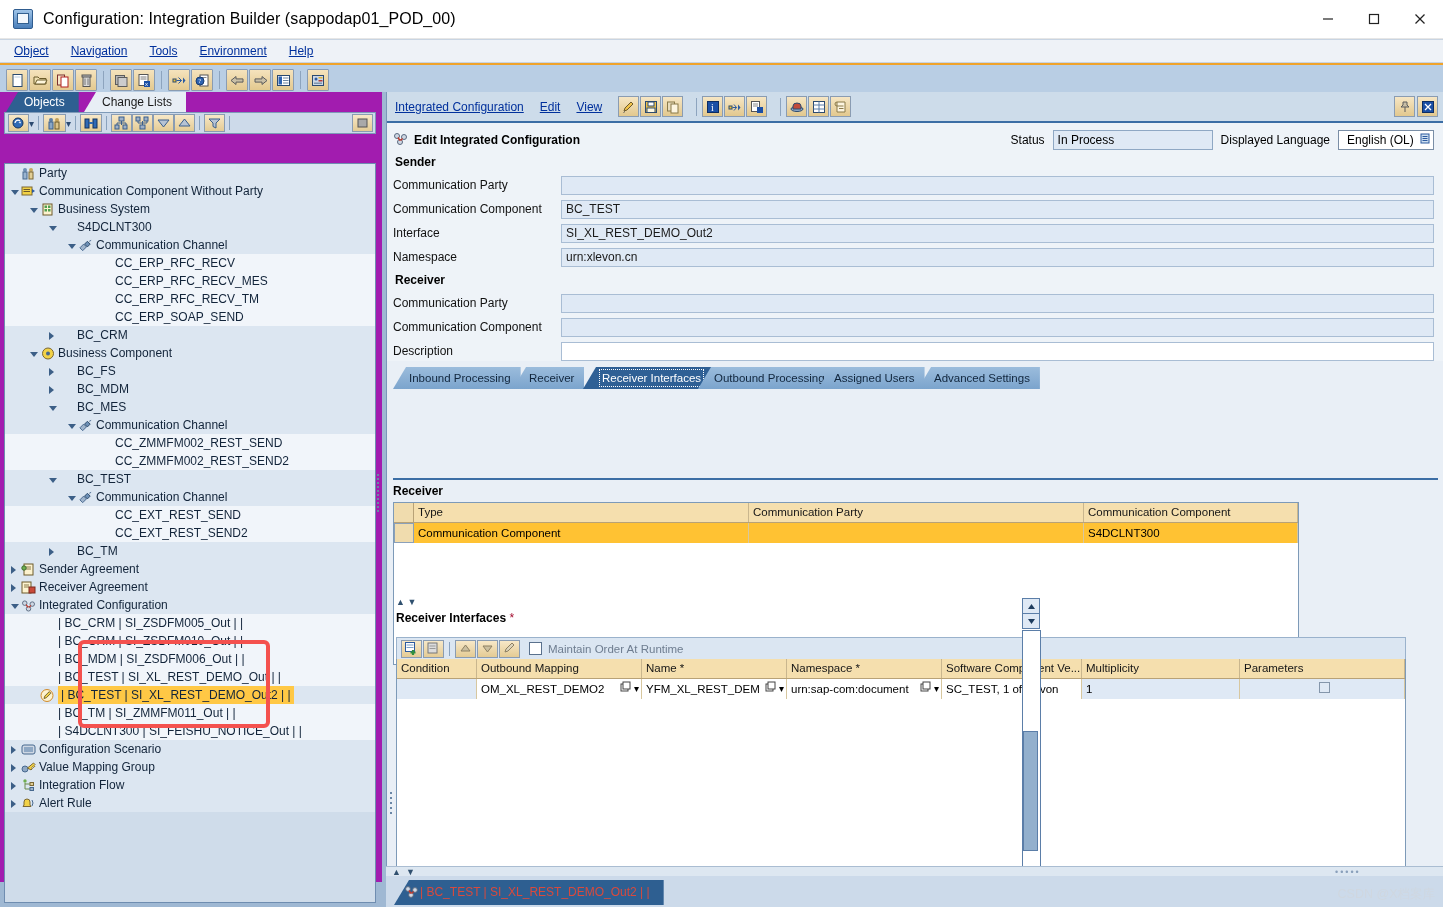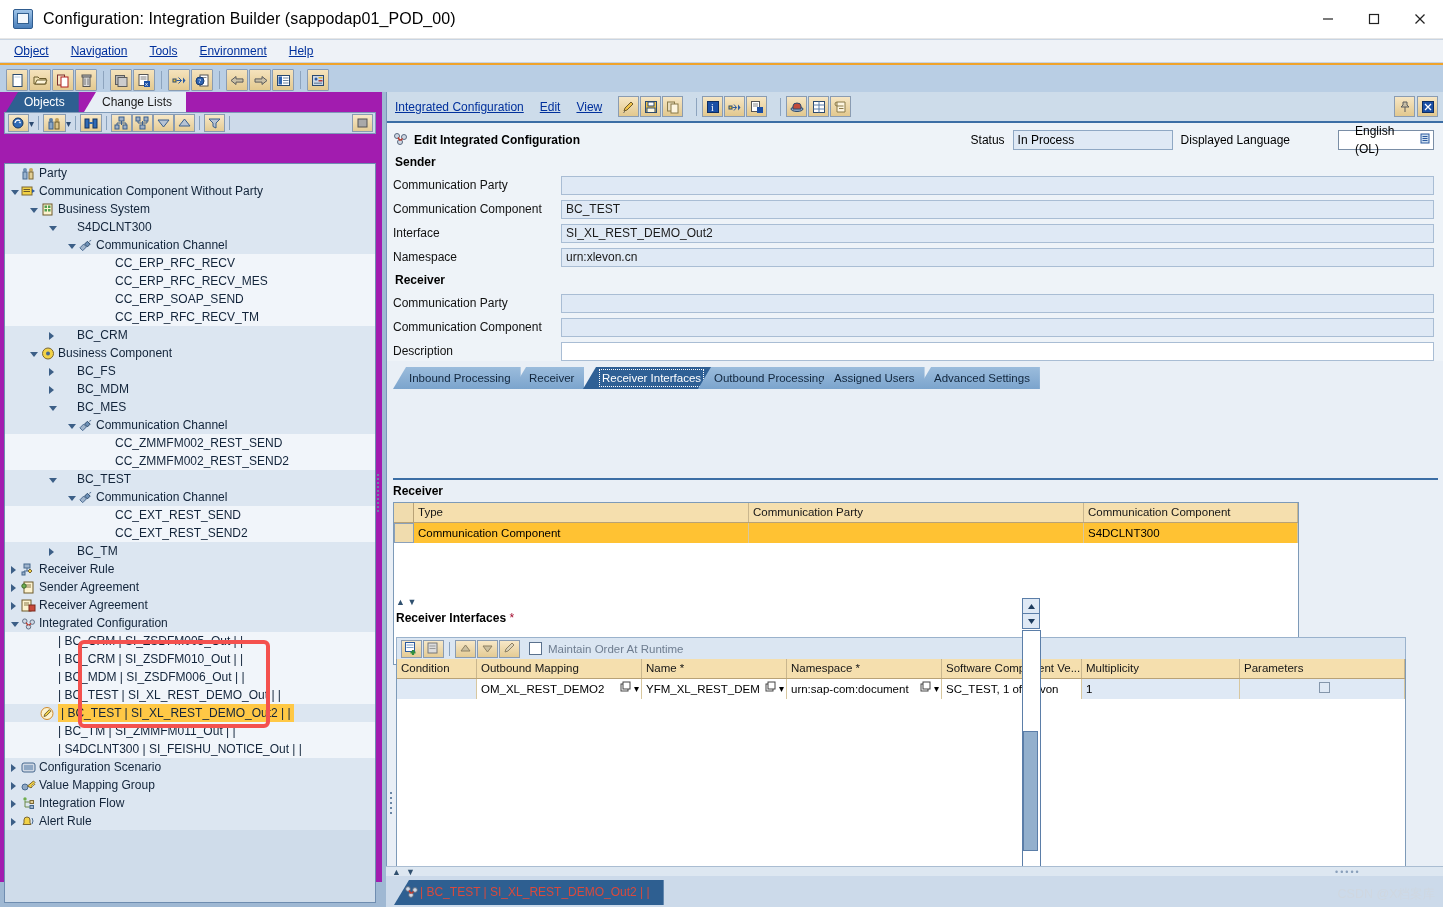--- a/index.html
+++ b/index.html
@@ -75,22 +75,22 @@
   .frow{display:flex;align-items:center;height:20px;margin-bottom:4px;}
   .flabel{width:168px;font-size:12px;color:#111;flex:0 0 168px;}
   .finput{height:19px;flex:1;background:#dfe9f5;border:1px solid #a9bdd4;font-size:12px;line-height:17px;
      padding:0 4px;box-sizing:border-box;color:#1a1a1a;}
   .finput.white{background:#ffffff;}
   .secthead{font-weight:bold;font-size:12px;margin:2px 0 6px 2px;}
   .editrow{display:flex;align-items:center;height:22px;margin-bottom:4px;}
   .edittitle{font-weight:bold;font-size:12px;}
   .statuswrap{margin-left:auto;display:flex;align-items:center;gap:8px;}
   .statusinput{width:160px;height:20px;background:#dfe9f5;border:1px solid #8fa8c4;font-size:12px;line-height:18px;padding:0 4px;box-sizing:border-box;}
-  .langinput{width:96px;height:20px;background:#ffffff;border:1px solid #7a8ea6;font-size:12px;line-height:18px;padding:0 2px 0 16px;
-     box-sizing:border-box;display:flex;align-items:center;justify-content:space-between;margin-left:40px;}
+  .langinput{width:96px;height:20px;background:#ffffff;border:1px solid #7a8ea6;font-size:12px;line-height:18px;padding:0 2px 0 8px;
+     box-sizing:border-box;display:flex;align-items:center;justify-content:space-between;}
 
   
   .tabrow{position:relative;height:24px;margin:6px 0 0 6px;}
   .tabitem{position:absolute;top:0;height:22px;line-height:22px;font-size:11.5px;padding:0 10px 0 16px;
      background:linear-gradient(#9bbcdc,#7ba4cd);color:#11263d;clip-path:polygon(13px 0,100% 0,100% 100%,0 100%);}
   .tabitem.active{background:#2f6095;color:#ffffff;}
   .tabitem.active .inner{border:1px dotted #ffffff;padding:0 2px;display:inline-block;line-height:16px;}
   .tabunderline{position:absolute;left:6px;top:28px;width:1045px;height:2px;background:#3c6ea5;}
 
   
@@ -399,27 +399,27 @@
           <div class="trow plain">
             <span style="display:inline-block;width:82px;flex:0 0 82px"></span>
             <span class="tw"></span>
             <span class="ticon"></span>
             <span class="tlabel">CC_ERP_RFC_RECV_MES</span>
           </div>
           <div class="trow plain">
             <span style="display:inline-block;width:82px;flex:0 0 82px"></span>
             <span class="tw"></span>
             <span class="ticon"></span>
+            <span class="tlabel">CC_ERP_RFC_RECV_TM</span>
+          </div>
+          <div class="trow plain">
+            <span style="display:inline-block;width:82px;flex:0 0 82px"></span>
+            <span class="tw"></span>
+            <span class="ticon"></span>
             <span class="tlabel">CC_ERP_SOAP_SEND</span>
-          </div>
-          <div class="trow plain">
-            <span style="display:inline-block;width:82px;flex:0 0 82px"></span>
-            <span class="tw"></span>
-            <span class="ticon"></span>
-            <span class="tlabel">CC_ERP_RFC_RECV_TM</span>
           </div>
           <div class="trow alt">
             <span style="display:inline-block;width:44px;flex:0 0 44px"></span>
             <span class="tw"><i class="arrow-r" style="margin-top:6px"></i></span>
             <span class="ticon"></span>
             <span class="tlabel">BC_CRM</span>
           </div>
           <div class="trow alt">
             <span style="display:inline-block;width:25px;flex:0 0 25px"></span>
             <span class="tw"><i class="arrow-d" style="margin-top:7px"></i></span>
@@ -501,33 +501,20 @@
             <span style="display:inline-block;width:82px;flex:0 0 82px"></span>
             <span class="tw"></span>
             <span class="ticon"></span>
             <span class="tlabel">CC_EXT_REST_SEND2</span>
           </div>
           <div class="trow alt">
             <span style="display:inline-block;width:44px;flex:0 0 44px"></span>
             <span class="tw"><i class="arrow-r" style="margin-top:6px"></i></span>
             <span class="ticon"></span>
             <span class="tlabel">BC_TM</span>
-          </div>
-          <div class="trow alt">
-            <span style="display:inline-block;width:6px;flex:0 0 6px"></span>
-            <span class="tw"><i class="arrow-r" style="margin-top:6px"></i></span>
-            <span class="ticon">
-              <svg width="15" height="13" viewBox="0 0 15 13">
-                <rect x="3" y="1" width="6" height="4" fill="#9fb4cc" stroke="#46688e"></rect>
-                <path d="M6 5v3h-3v3M6 8h4" stroke="#46688e" fill="none"></path>
-                <rect x="1" y="9" width="3" height="3" fill="#9fb4cc" stroke="#46688e"></rect>
-                <path d="M9 6l2 2-2 2-2-2z" fill="#f2d247" stroke="#7a6734"></path>
-              </svg>
-            </span>
-            <span class="tlabel">Receiver Rule</span>
           </div>
           <div class="trow alt">
             <span style="display:inline-block;width:6px;flex:0 0 6px"></span>
             <span class="tw"><i class="arrow-r" style="margin-top:6px"></i></span>
             <span class="ticon">
               <svg width="15" height="13" viewBox="0 0 15 13">
                 <rect x="3" y="1" width="9" height="11" fill="#fdf3cf" stroke="#6d5a2a"></rect>
                 <line x1="5" y1="4" x2="10" y2="4" stroke="#8a7a4a"></line>
                 <line x1="5" y1="6" x2="10" y2="6" stroke="#8a7a4a"></line>
                 <circle cx="3" cy="5" r="2.2" fill="#6fae4f" stroke="#3d6b2c"></circle>

